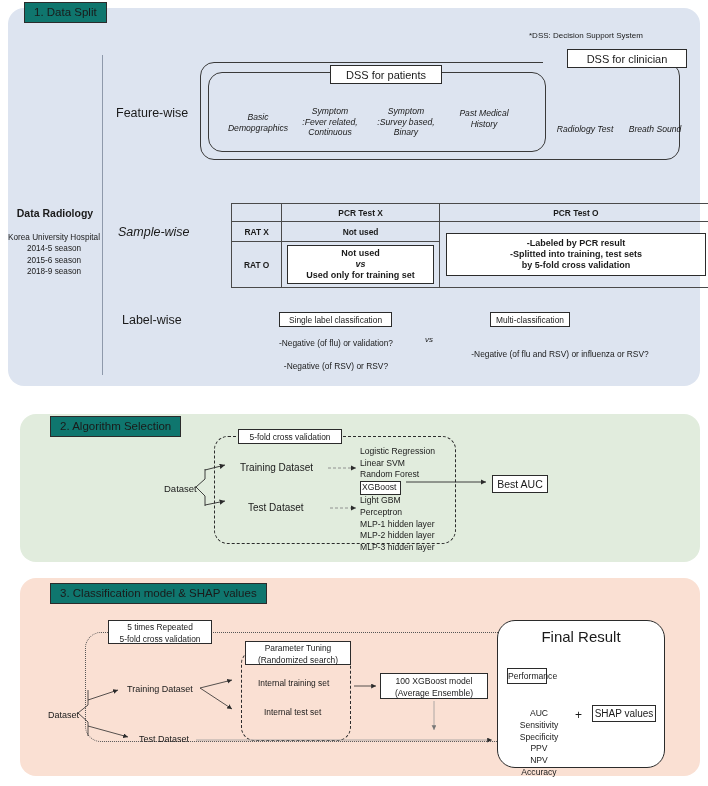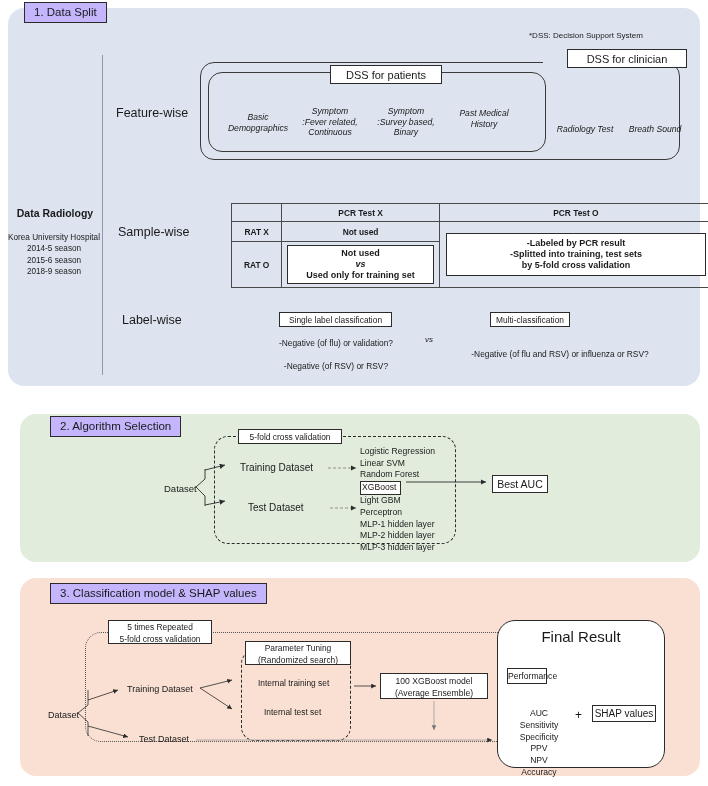--- a/index.html
+++ b/index.html
@@ -1,21 +1,21 @@
 <!DOCTYPE html>
 <html><head>
 <meta charset="utf-8">
 <style>
   html,body{margin:0;padding:0;background:#ffffff;}
   body{width:708px;height:786px;position:relative;font-family:"Liberation Sans",sans-serif;color:#1a1a1a;overflow:hidden;}
   .panel{position:absolute;box-sizing:border-box;}
   #panel1{left:8px;top:8px;width:692px;height:378px;background:#dde4f0;border-radius:16px;}
   #panel2{left:20px;top:414px;width:680px;height:148px;background:#e1ecdd;border-radius:16px;}
   #panel3{left:20px;top:578px;width:680px;height:198px;background:#fae0d3;border-radius:16px;}
-  .sectitle{position:absolute;background:#c4b5fd;border:1.4px solid #2b2b2b;padding:3px 9px 4px 9px;
+  .sectitle{position:absolute;background:#0f766e;border:1.4px solid #2b2b2b;padding:3px 9px 4px 9px;
             font-size:11.5px;line-height:12px;white-space:nowrap;z-index:40;}
   #t1{left:24px;top:2px;}
   #t2{left:50px;top:416px;}
   #t3{left:50px;top:583px;}
   .vdiv{position:absolute;width:1px;background:#8e99ab;}
   .lbl{position:absolute;font-size:11.5px;white-space:nowrap;}
   .rowlbl{position:absolute;font-size:12.5px;white-space:nowrap;}
   .ital{font-style:italic;font-size:8.6px;line-height:10.5px;text-align:center;white-space:nowrap;}
   .wbox{position:absolute;background:#ffffff;border:1.3px solid #2b2b2b;box-sizing:border-box;
         font-size:9px;text-align:center;white-space:nowrap;}
@@ -46,21 +46,21 @@
   <span>Data Radiology</span>
 </div>
 <div class="ctr" style="left:2px;top:232px;width:104px;font-size:8.2px;line-height:11.4px;">
   <div>Korea University Hospital</div>
   <div>2014-5 season</div>
   <div>2015-6 season</div>
   <div>2018-9 season</div>
 </div>
 
 <div class="rowlbl" style="left:116px;top:106px;">Feature-wise</div>
-<div class="rowlbl" style="left:118px;top:225px;">Sample-wise</div>
+<div class="rowlbl" style="left:118px;top:225px;font-style:italic;">Sample-wise</div>
 <div class="rowlbl" style="left:122px;top:313px;">Label-wise</div>
 
 <div class="lbl" style="left:529px;top:31px;font-size:8px;">*DSS: Decision Support System</div>
 
 <div class="rrect" style="left:200px;top:62px;width:480px;height:98px;"></div>
 
 <div class="rrect" style="left:208px;top:72px;width:338px;height:80px;"></div>
 
 <div style="position:absolute;left:543px;top:48px;width:120px;height:20px;background:#dde4f0;z-index:8;"></div>
 <div style="position:absolute;left:330px;top:64px;width:112px;height:20px;background:#dde4f0;z-index:8;"></div>

